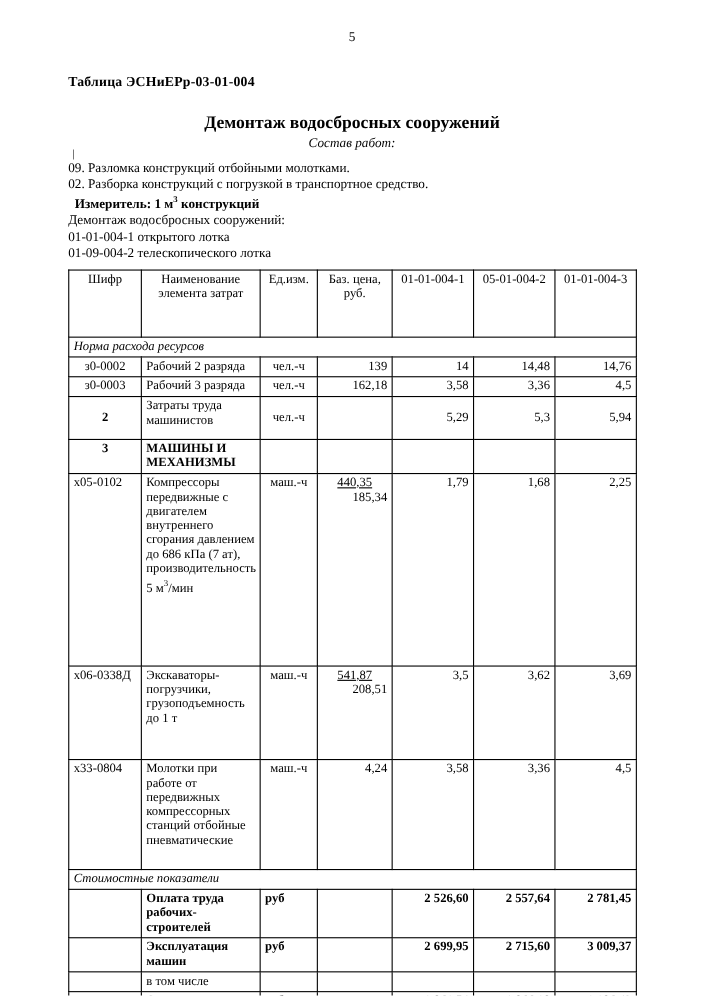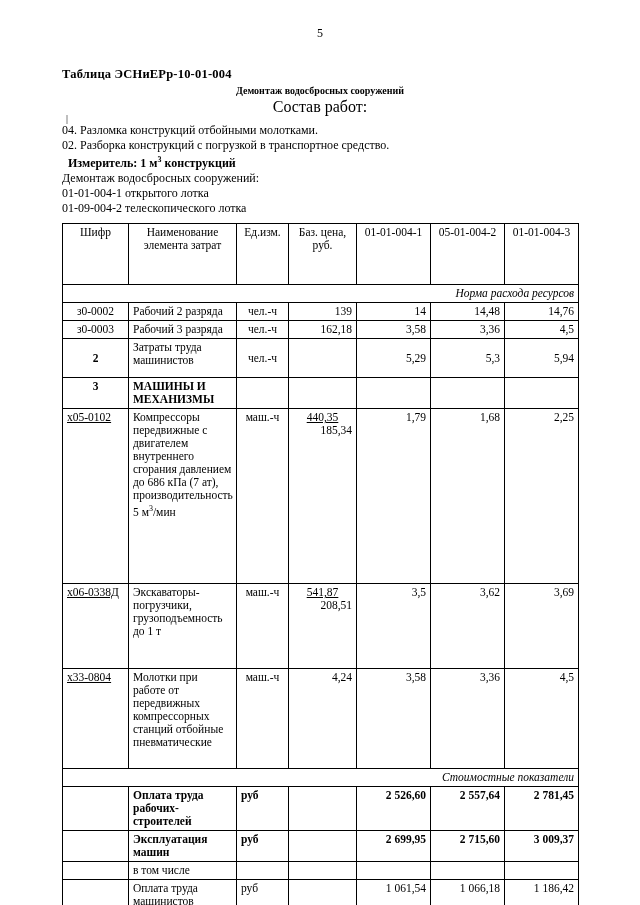--- a/index.html
+++ b/index.html
@@ -33,26 +33,27 @@
   }
   .title-line {
     font-weight: bold;
     font-size: 12.5px;
     margin-top: 26px;
     letter-spacing: 0.2px;
   }
   .center-bold {
     text-align: center;
     font-weight: bold;
-    font-size: 10px;
-    margin-top: 3px;
+    font-size: 16px;
+    margin-top: 21px;
   }
   .center-italic {
     text-align: center;
-    font-size: 16px;
+    font-style: italic;
+    font-size: 12px;
     margin-top: 2px;
   }
   .plain {
     font-size: 12px;
     margin-top: 1px;
     line-height: 14px;
   }
   .plain.indent {
     font-weight: bold;
     margin-left: 6px;
@@ -88,21 +89,20 @@
     padding-right: 8px;
     white-space: nowrap;
   }
   td.ctr {
     text-align: center;
   }
   td.bold {
     font-weight: bold;
   }
   .band {
-    text-align: right;
     font-size: 9.5px;
     font-style: italic;
     padding-right: 6px;
     border-left: 1px solid #000;
     border-right: 1px solid #000;
     border-top: 1px solid #000;
     border-bottom: 1px solid #000;
   }
   .bandrow td {
     border-top: 1px solid #000;
@@ -121,37 +121,36 @@
     font-size: 13px;
     font-weight: bold;
     line-height: 15px;
   }
   .sup {
     font-size: 8px;
     vertical-align: super;
   }
   .nowrapcell {
     white-space: nowrap;
-    text-decoration: underline;
   }
 </style>
 </head>
 <body>
 
 <div class="page">
 
   <div class="page-number">5</div>
 
   <div class="content">
 
-    <div class="title-line">Таблица  ЭСНиЕРр-10-01-004</div>
+    <div class="title-line">Таблица  ЭСНиЕРр-03-01-004</div>
     <div class="center-bold">Демонтаж водосбросных сооружений</div>
     <div class="center-italic">Состав работ:</div>
     <div class="tick">|</div>
-    <div class="plain">04. Разломка конструкций отбойными молотками.</div>
+    <div class="plain">09. Разломка конструкций отбойными молотками.</div>
     <div class="plain">02. Разборка конструкций с погрузкой в транспортное средство.</div>
     <div class="plain indent">Измеритель: 1 м<span class="sup">3</span> конструкций</div>
     <div class="plain">Демонтаж водосбросных сооружений:</div>
     <div class="plain">01-01-004-1 открытого лотка</div>
     <div class="plain">01-09-004-2 телескопического лотка</div>
 
     <table class="main">
       <colgroup>
         <col style="width:66px">
         <col style="width:108px">

